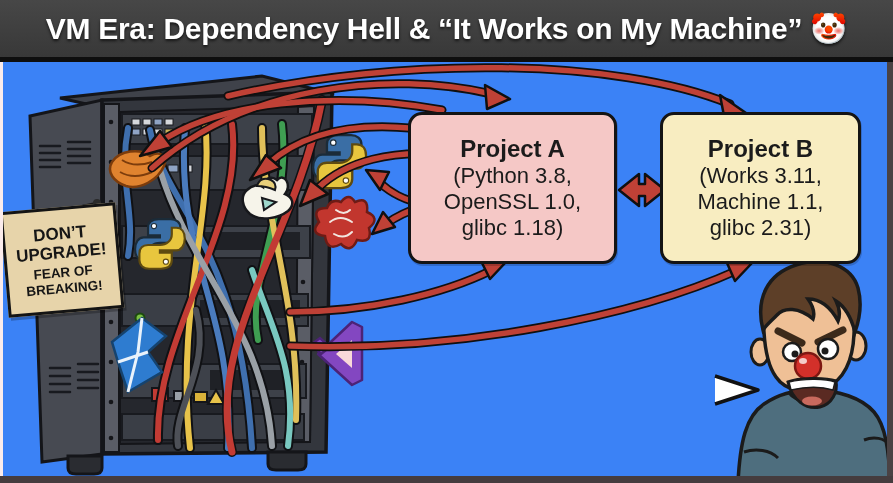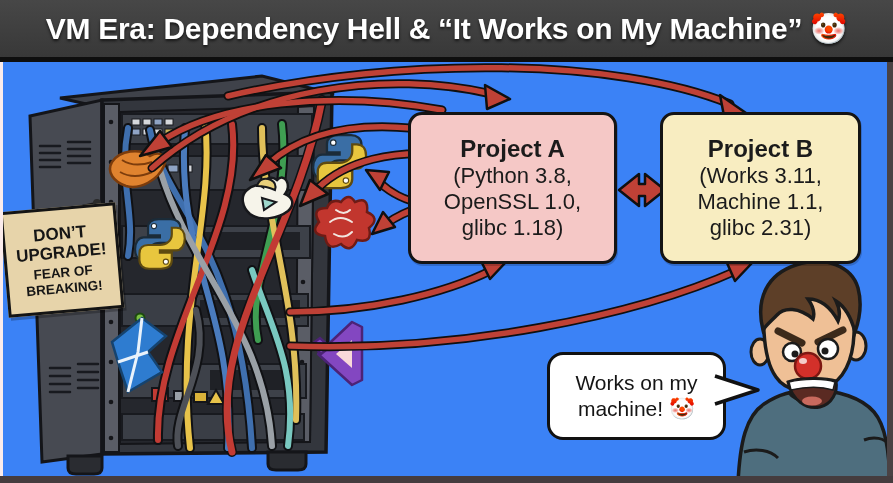--- a/index.html
+++ b/index.html
@@ -282,23 +282,20 @@
     <div class="dep">glibc 1.18)</div>
   </div>
 
   <div class="proj proj-b">
     <div class="pname">Project B</div>
     <div class="dep">(Works 3.11,</div>
     <div class="dep">Machine 1.1,</div>
     <div class="dep">glibc 2.31)</div>
   </div>
 
-  <div class="bubble">
-    <span>Works on my machine! 🤡</span>
-  </div>
   <svg class="tail" width="52" height="40" viewBox="0 0 52 40">
     <path d="M3,6 L46,20 L3,34" fill="#ffffff" stroke="#111" stroke-width="3.5" stroke-linejoin="round"></path>
   </svg>
 
   <div class="edge-left"></div>
   <div class="edge-right"></div>
   <div class="edge-bottom"></div>
 </div>
 
 </body></html>

